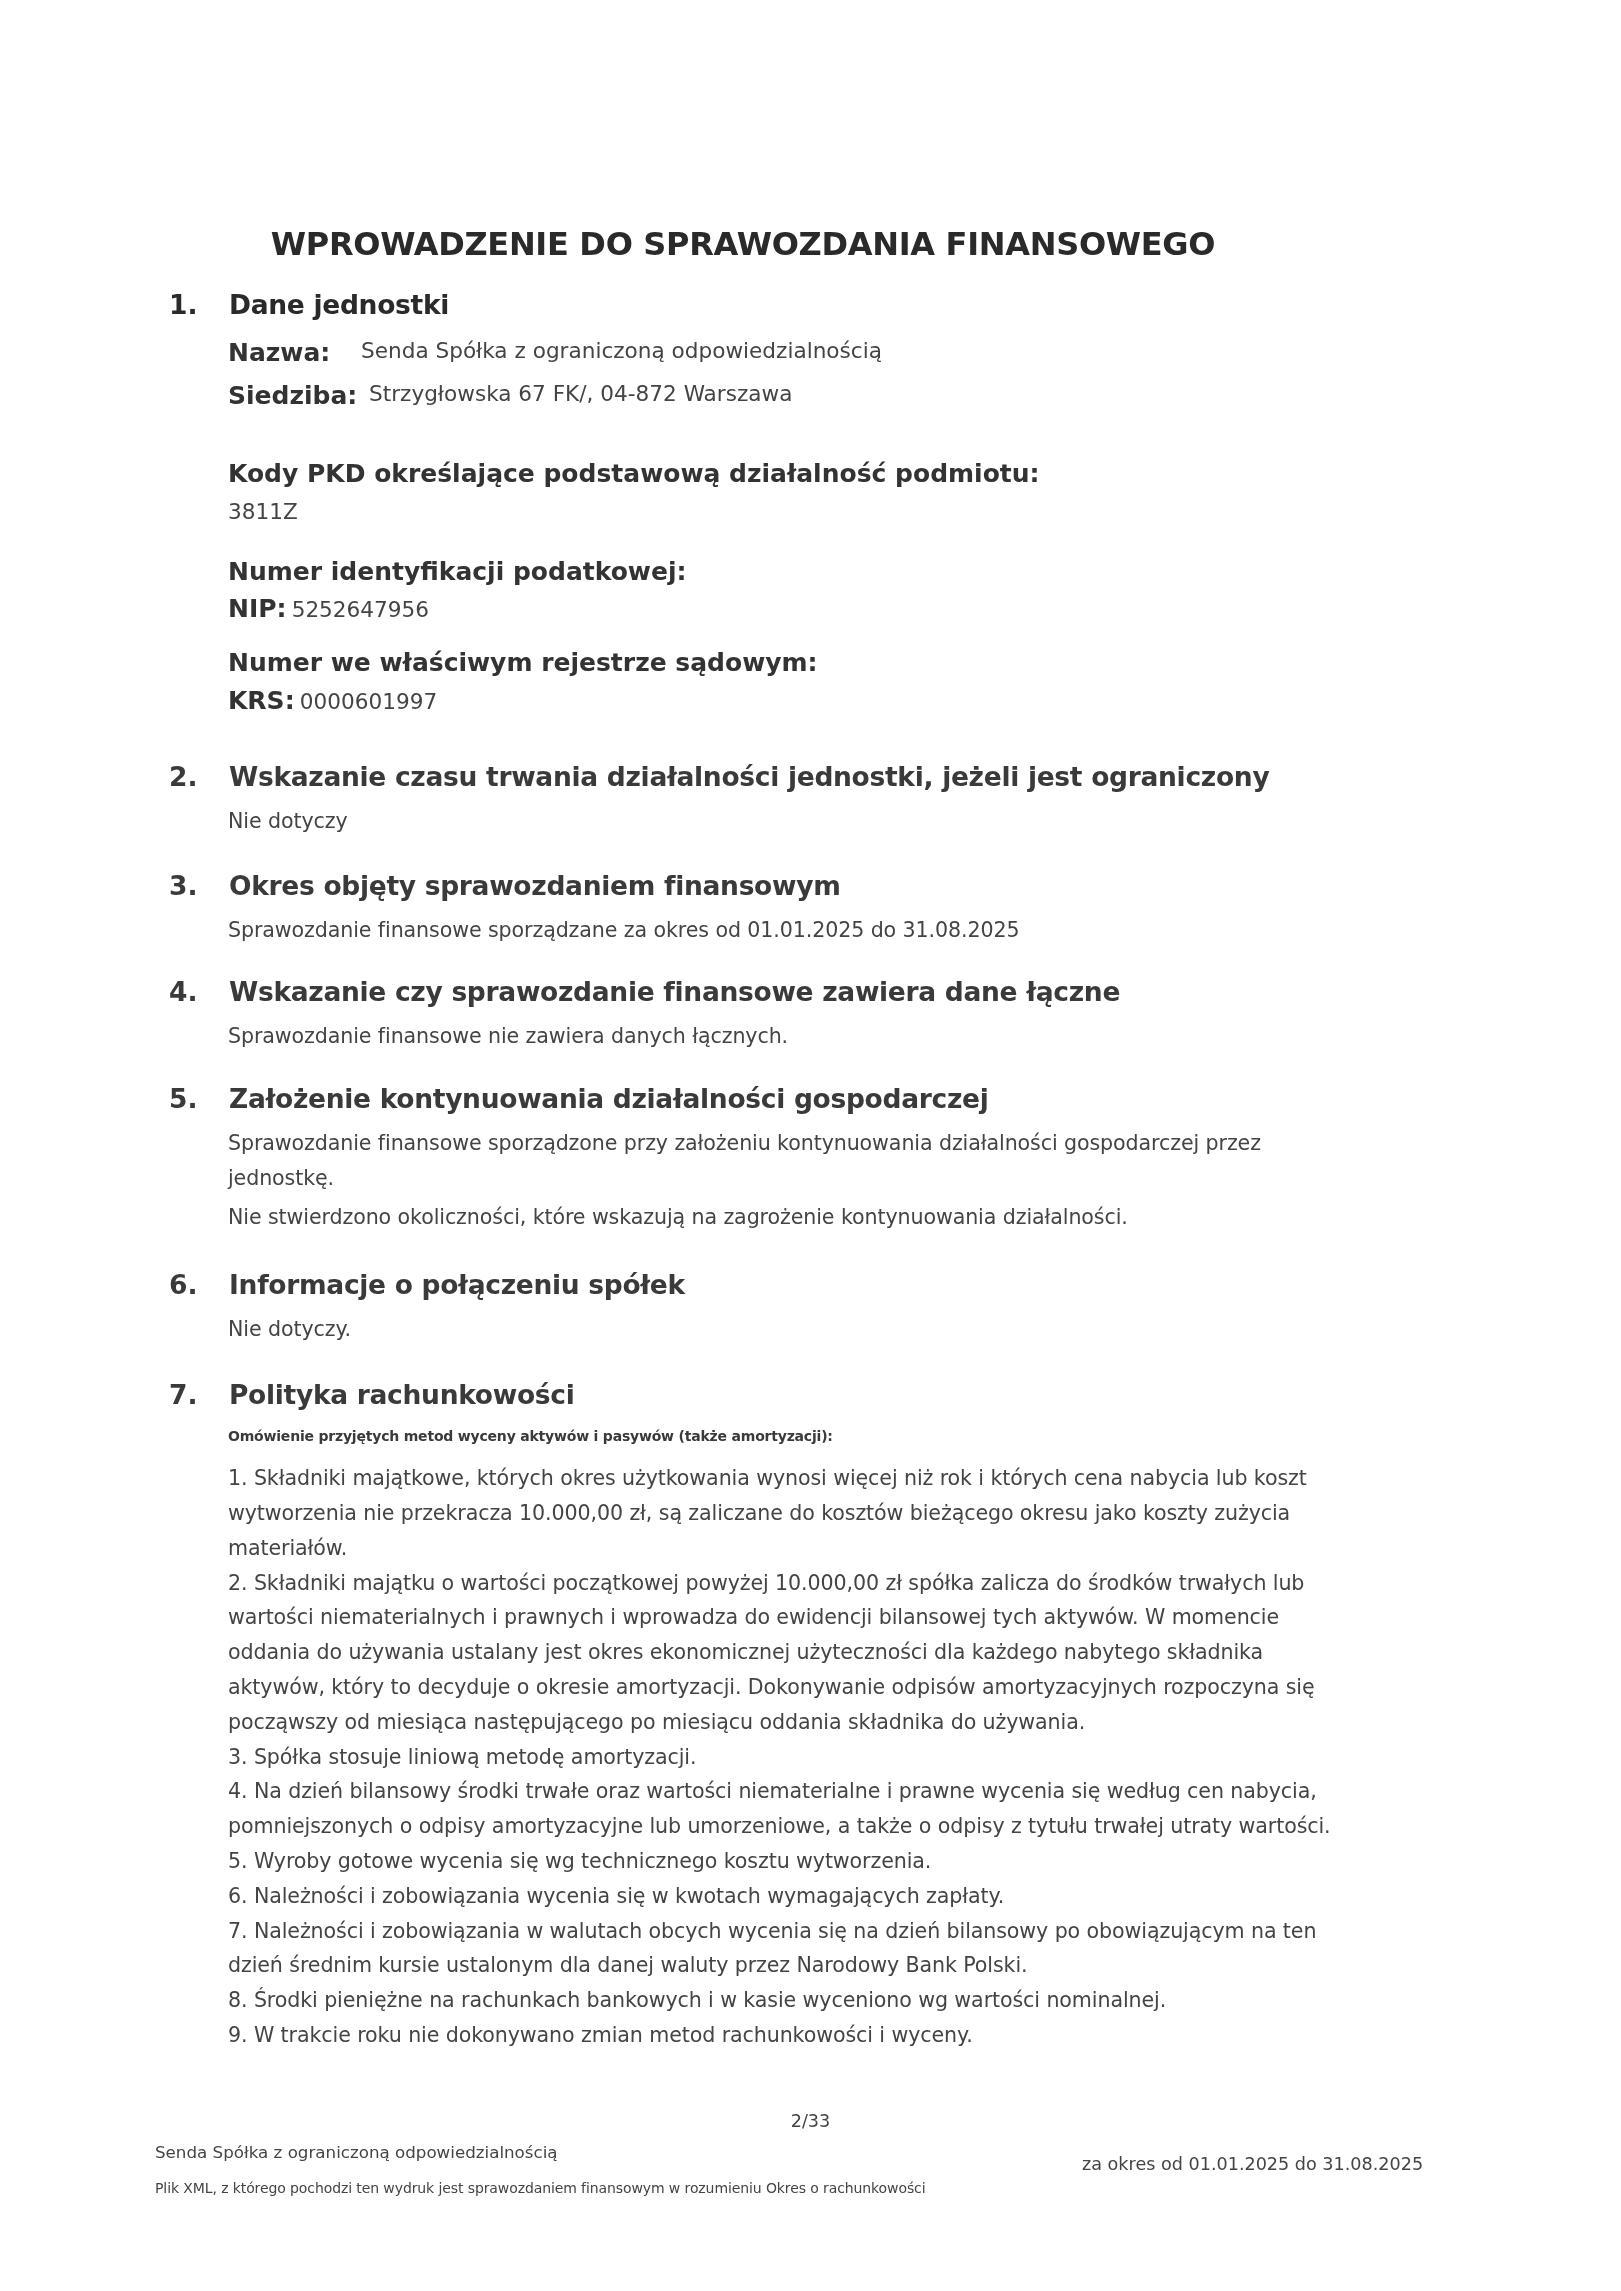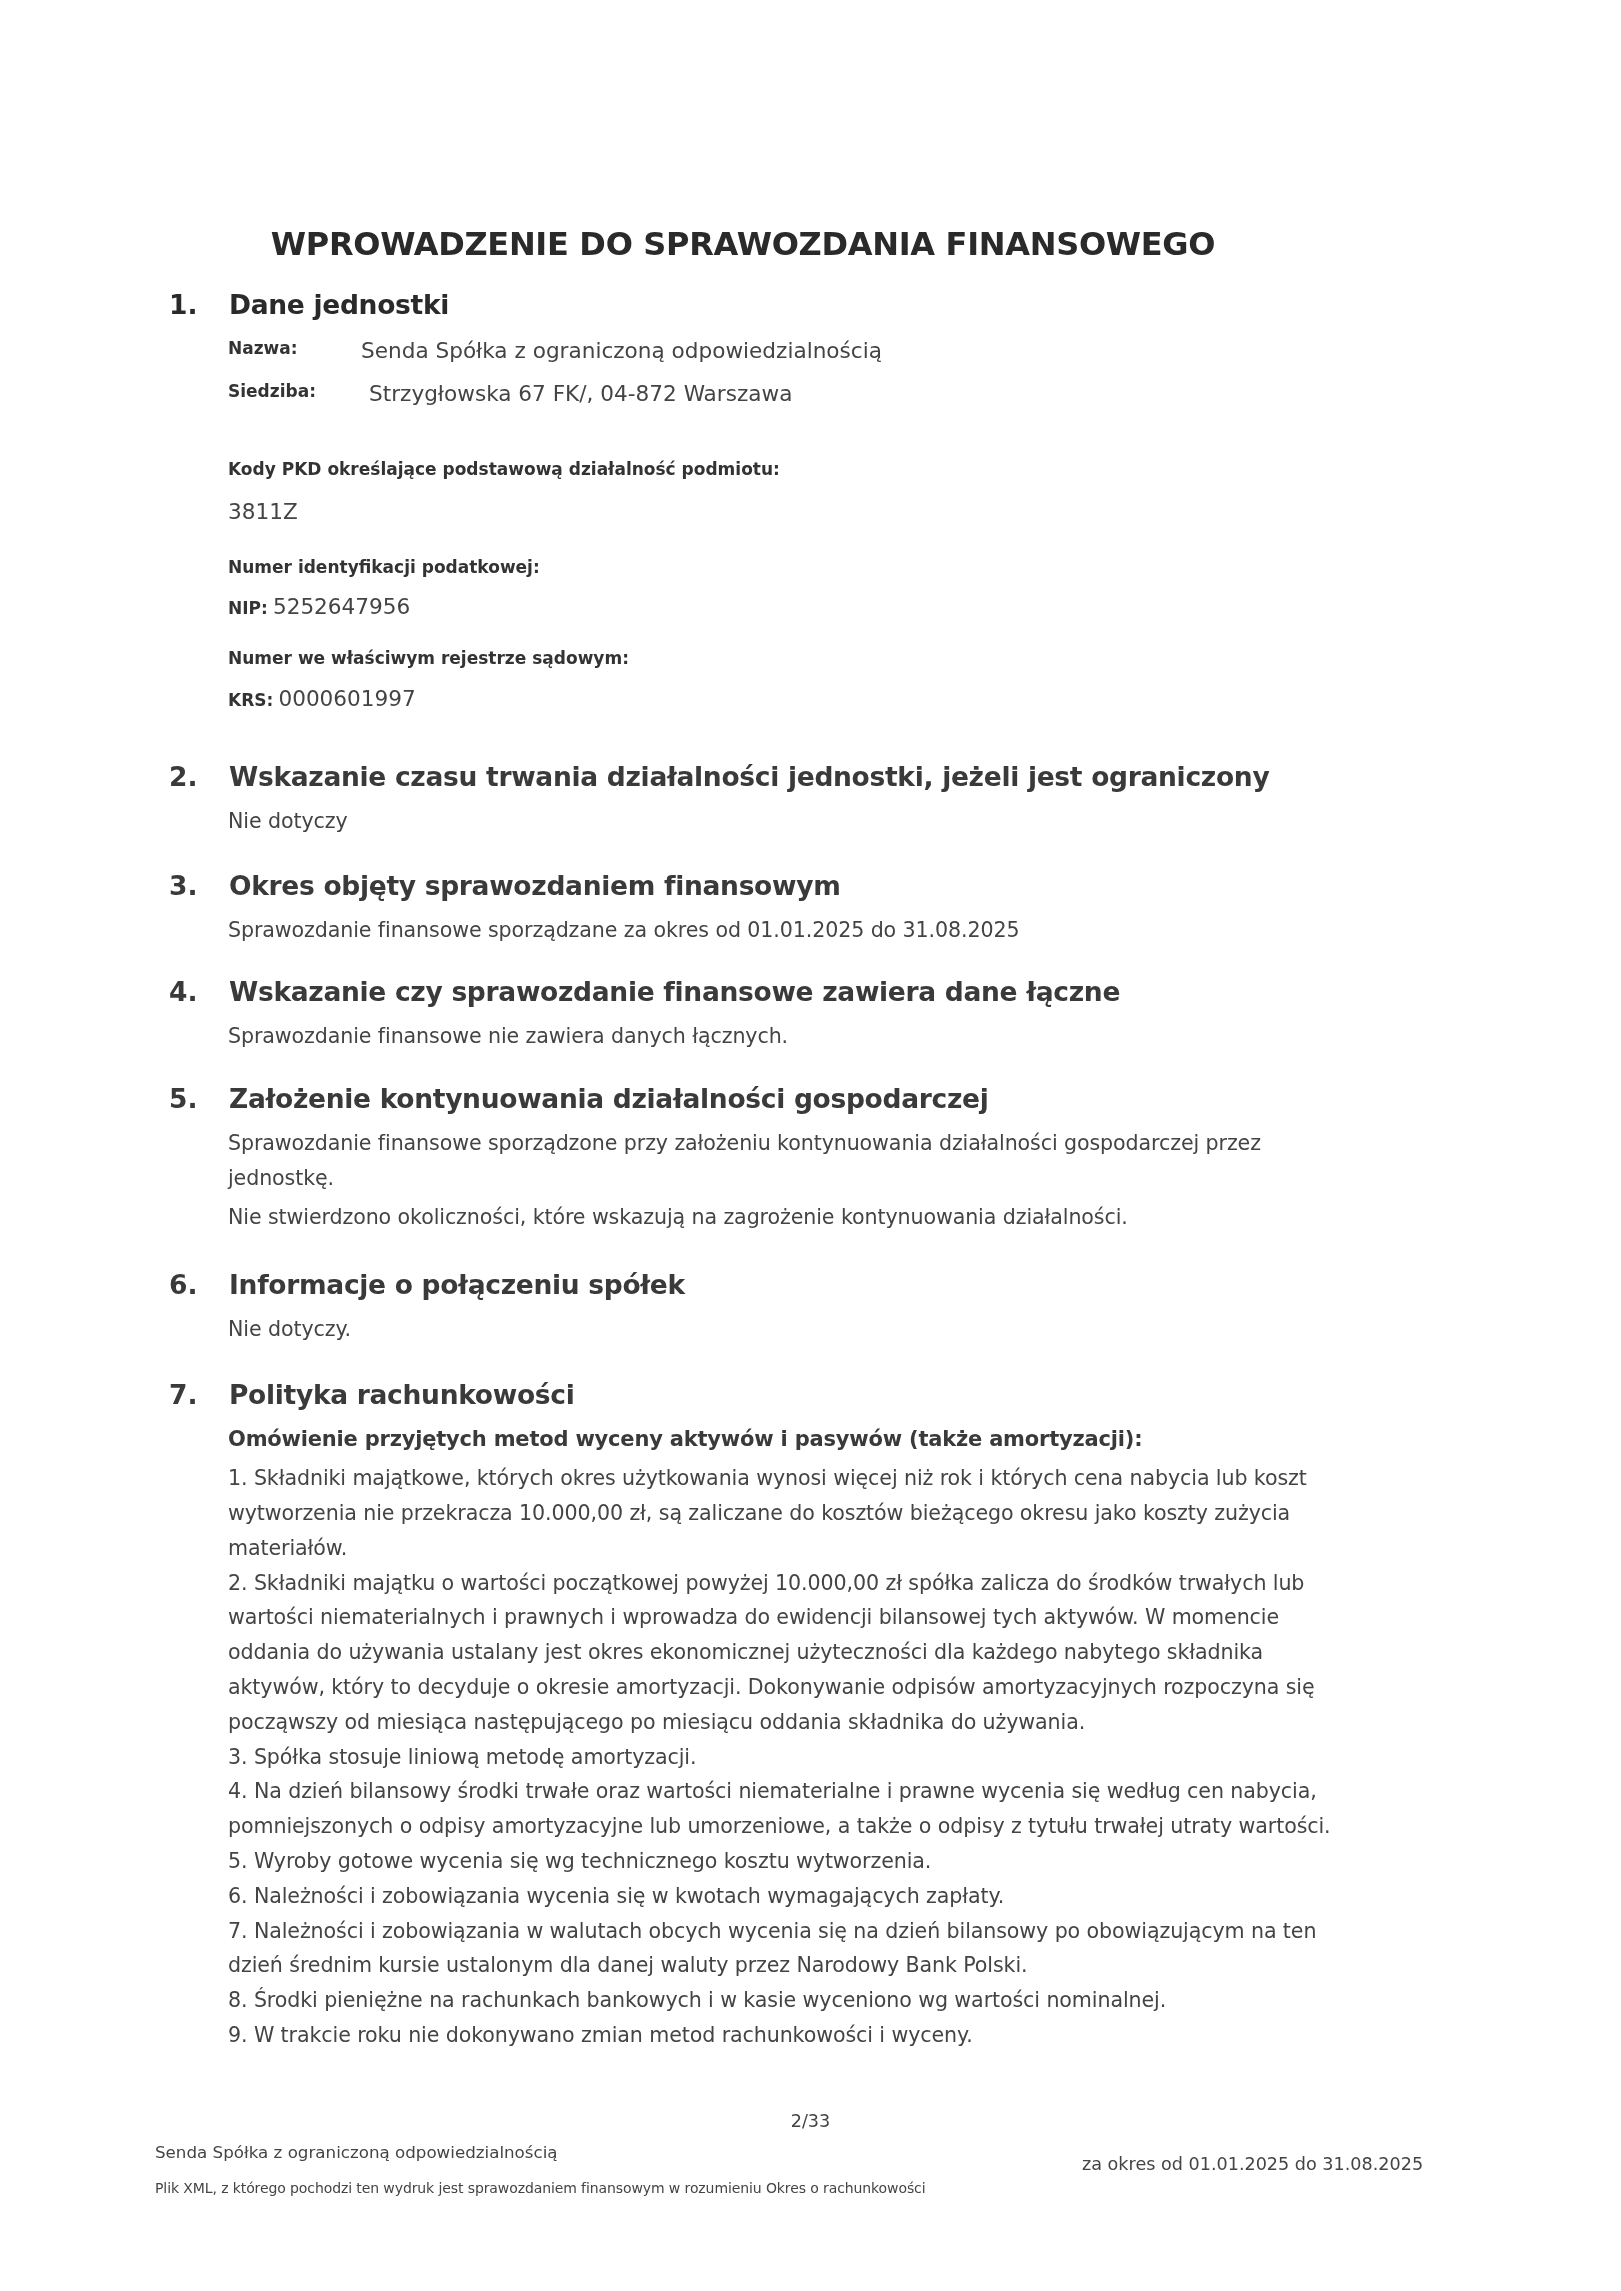--- a/index.html
+++ b/index.html
@@ -4,24 +4,24 @@
 <style>
   html, body { margin: 0; padding: 0; background: #ffffff; }
   body { width: 1621px; height: 2292px; position: relative; overflow: hidden;
          font-family: "DejaVu Sans", sans-serif; color: #3a3a3a; }
   .abs { position: absolute; white-space: nowrap; line-height: 1; }
   .title { font-family: "DejaVu Sans", sans-serif; font-weight: bold; font-size: 32px;
            color: #2a2a2a; left: 0; width: 1486px; text-align: center; letter-spacing: -0.3px; }
   .h-num { font-weight: bold; font-size: 26.5px; color: #3a3a3a; left: 169px; }
   .h-text { font-weight: bold; font-size: 26.5px; color: #3a3a3a; left: 229px; letter-spacing: -0.3px; }
   .h1 { color: #2a2a2a; }
-  .lbl { font-weight: bold; font-size: 17px; color: #333; }
+  .lbl { font-weight: bold; font-size: 25px; color: #333; }
   .val { font-size: 21.6px; color: #444; }
   .body { font-size: 20.6px; color: #444; left: 228px; letter-spacing: -0.1px; }
-  .sub { font-weight: bold; font-size: 21px; color: #3a3a3a; left: 228px; letter-spacing: -0.2px; text-align: right; }
+  .sub { font-weight: bold; font-size: 14px; color: #3a3a3a; left: 228px; letter-spacing: -0.2px; text-align: right; }
   .list-line { font-size: 20.6px; color: #444; left: 228px; letter-spacing: -0.1px; }
   .footer-page { font-size: 17.6px; color: #444; left: 0; width: 1621px; text-align: center; }
   .footer-left1 { font-size: 16.7px; color: #444; left: 155px; }
   .footer-left2 { font-size: 14px; color: #444; left: 155px; letter-spacing: -0.1px; }
   .footer-right { font-size: 17.6px; color: #444; left: 1082px; }
 </style>
 </head>
 <body>
 
 <div class="abs title" style="top:228px;">WPROWADZENIE DO SPRAWOZDANIA FINANSOWEGO</div>

